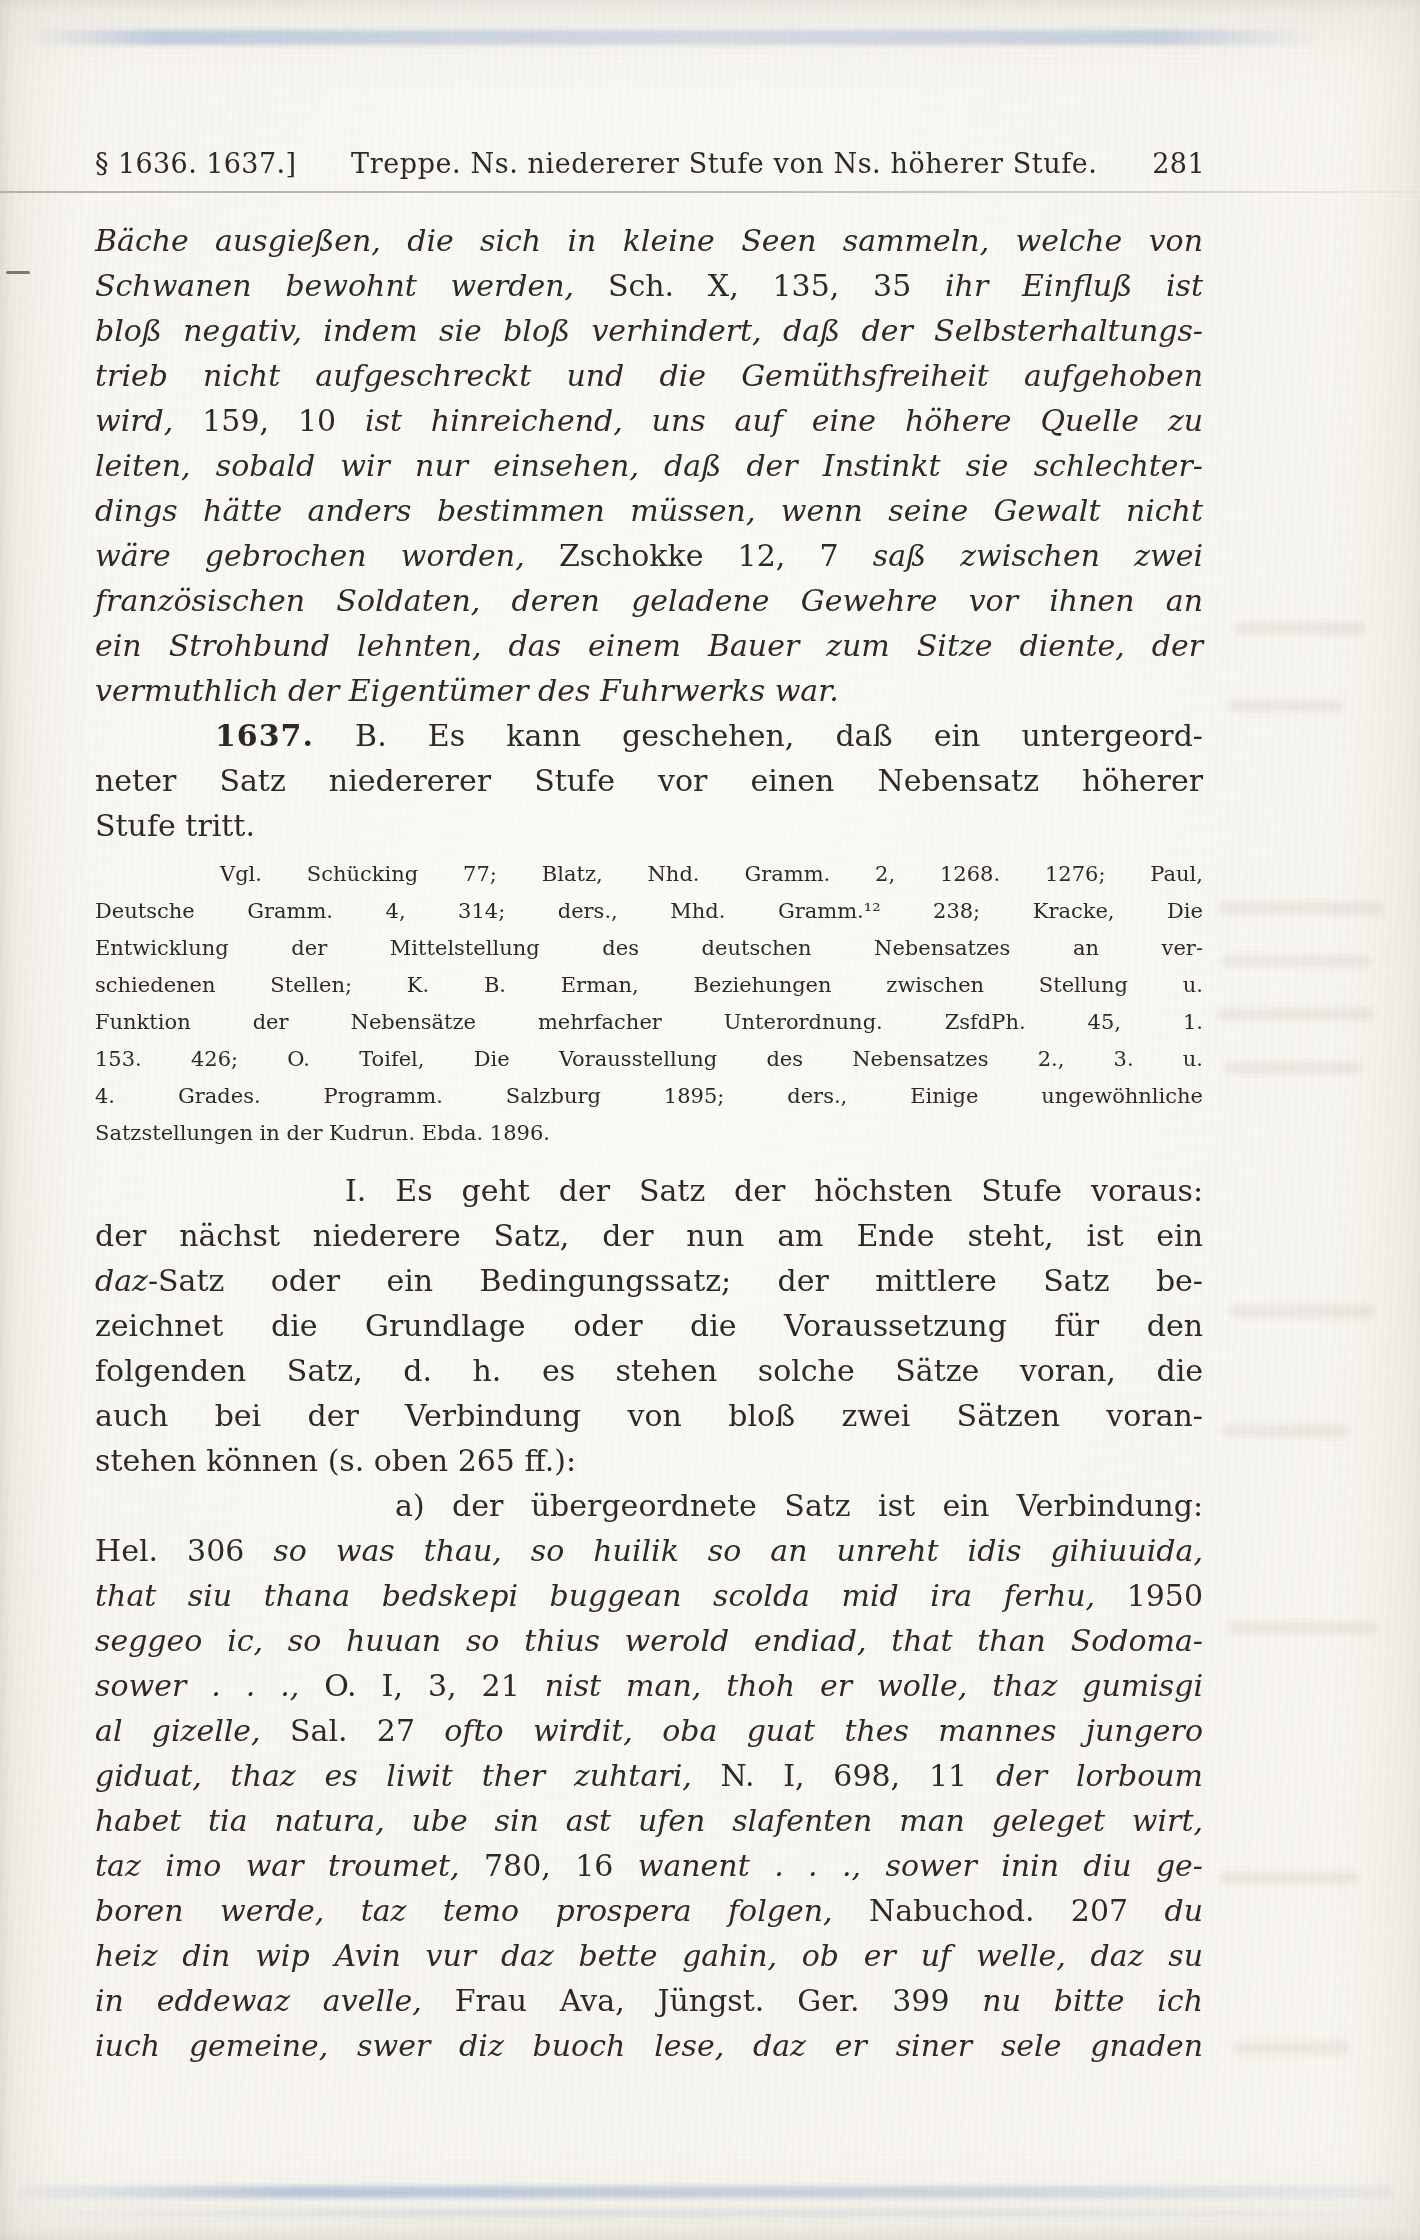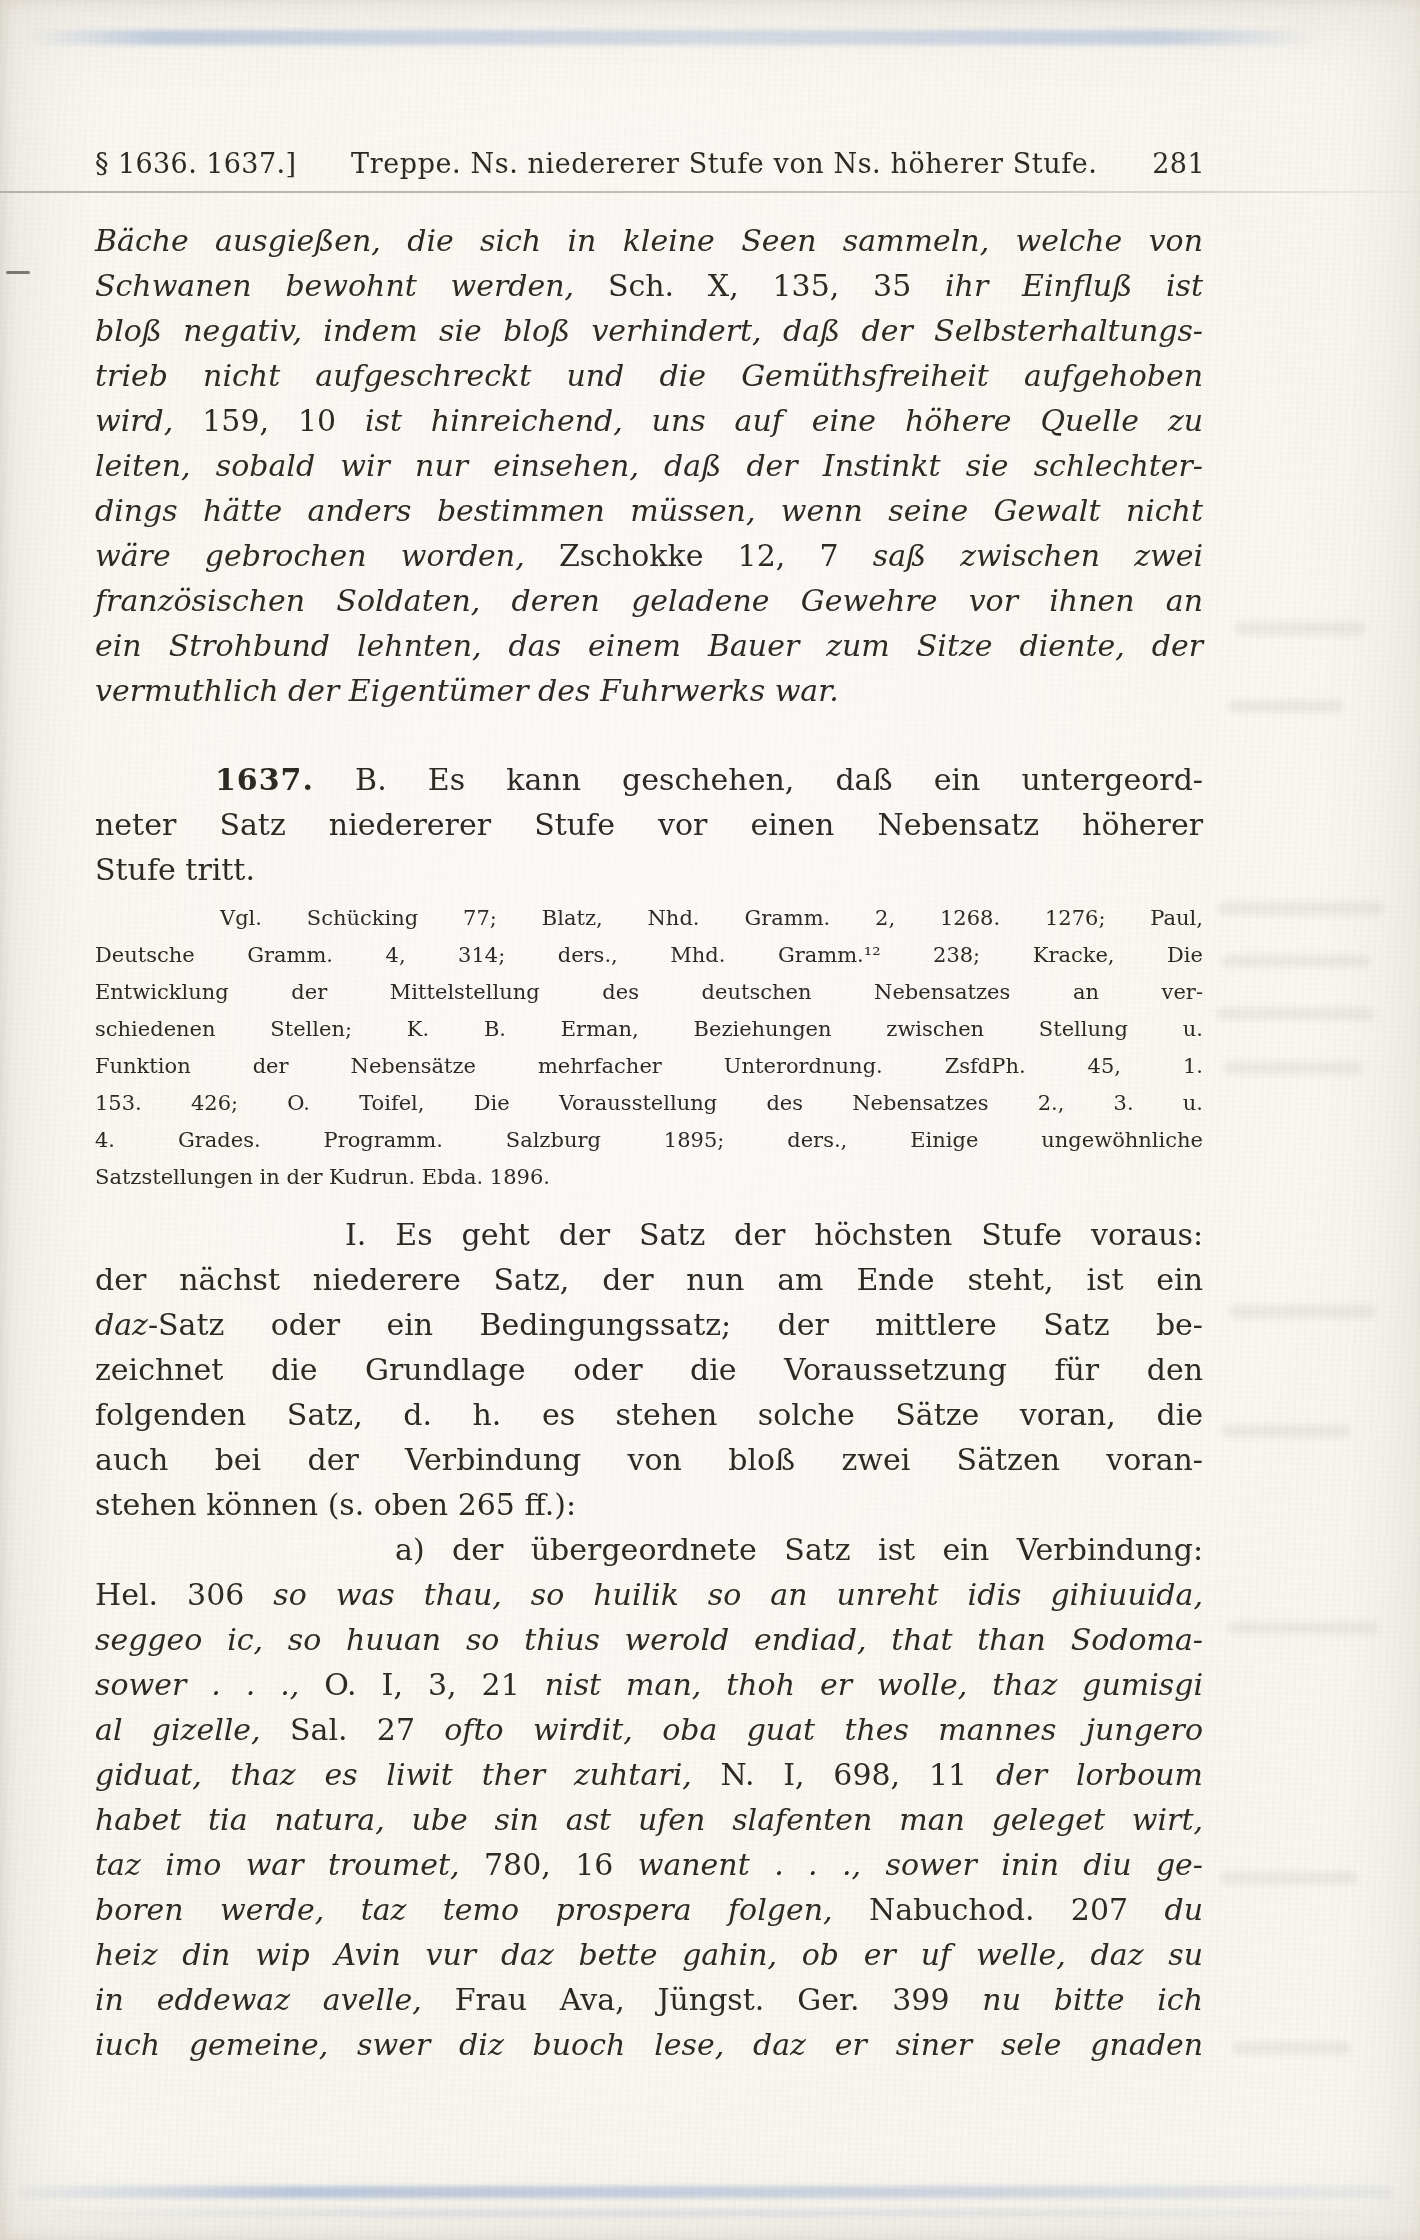--- a/index.html
+++ b/index.html
@@ -97,21 +97,21 @@
         <div class="ln"><span class="s-i">trieb nicht aufgeschreckt und die Gemüthsfreiheit aufgehoben</span></div>
         <div class="ln"><span class="s-i">wird, </span><span class="s-r">159, 10 </span><span class="s-i">ist hinreichend, uns auf eine höhere Quelle zu</span></div>
         <div class="ln"><span class="s-i">leiten, sobald wir nur einsehen, daß der Instinkt sie schlechter-</span></div>
         <div class="ln"><span class="s-i">dings hätte anders bestimmen müssen, wenn seine Gewalt nicht</span></div>
         <div class="ln"><span class="s-i">wäre gebrochen worden, </span><span class="s-r">Zschokke 12, 7 </span><span class="s-i">saß zwischen zwei</span></div>
         <div class="ln"><span class="s-i">französischen Soldaten, deren geladene Gewehre vor ihnen an</span></div>
         <div class="ln"><span class="s-i">ein Strohbund lehnten, das einem Bauer zum Sitze diente, der</span></div>
         <div class="ln last"><span class="s-i">vermuthlich der Eigentümer des Fuhrwerks war.</span></div>
       </div>
       <div class="block body">
-        <div class="ln" style="text-indent: 120px; margin-top: 44px;"><span class="s-b">1637.</span><span class="s-r">  B. Es kann geschehen, daß ein untergeord-</span></div>
+        <div class="ln" style="text-indent: 120px;"><span class="s-b">1637.</span><span class="s-r">  B. Es kann geschehen, daß ein untergeord-</span></div>
         <div class="ln"><span class="s-r">neter Satz niedererer Stufe vor einen Nebensatz höherer</span></div>
         <div class="ln last"><span class="s-r">Stufe tritt.</span></div>
       </div>
       <div class="block small" style="margin-top: 8px; margin-bottom: 16px;">
         <div class="ln" style="text-indent: 125px;"><span class="s-r">Vgl. Schücking 77; Blatz, Nhd. Gramm. 2, 1268. 1276; Paul,</span></div>
         <div class="ln"><span class="s-r">Deutsche Gramm. 4, 314; ders., Mhd. Gramm.¹² 238; Kracke, Die</span></div>
         <div class="ln"><span class="s-r">Entwicklung der Mittelstellung des deutschen Nebensatzes an ver-</span></div>
         <div class="ln"><span class="s-r">schiedenen Stellen; K. B. Erman, Beziehungen zwischen Stellung u.</span></div>
         <div class="ln"><span class="s-r">Funktion der Nebensätze mehrfacher Unterordnung. ZsfdPh. 45, 1.</span></div>
         <div class="ln"><span class="s-r">153. 426; O. Toifel, Die Vorausstellung des Nebensatzes 2., 3. u.</span></div>
@@ -123,20 +123,21 @@
         <div class="ln"><span class="s-r">der nächst niederere Satz, der nun am Ende steht, ist ein</span></div>
         <div class="ln"><span class="s-i">daz</span><span class="s-r">-Satz oder ein Bedingungssatz; der mittlere Satz be-</span></div>
         <div class="ln"><span class="s-r">zeichnet die Grundlage oder die Voraussetzung für den</span></div>
         <div class="ln"><span class="s-r">folgenden Satz, d. h. es stehen solche Sätze voran, die</span></div>
         <div class="ln"><span class="s-r">auch bei der Verbindung von bloß zwei Sätzen voran-</span></div>
         <div class="ln last"><span class="s-r">stehen können (s. oben 265 ff.):</span></div>
       </div>
       <div class="block body">
         <div class="ln" style="text-indent: 300px;"><span class="s-r">a) der übergeordnete Satz ist ein Verbindung:</span></div>
         <div class="ln"><span class="s-r">Hel. 306 </span><span class="s-i">so was thau, so huilik so an unreht idis gihiuuida,</span></div>
+        <div class="ln"><span class="s-i">that siu thana bedskepi buggean scolda mid ira ferhu, </span><span class="s-r">1950</span></div>
         <div class="ln"><span class="s-i">seggeo ic, so huuan so thius werold endiad, that than Sodoma-</span></div>
         <div class="ln"><span class="s-i">sower . . ., </span><span class="s-r">O. I, 3, 21 </span><span class="s-i">nist man, thoh er wolle, thaz gumisgi</span></div>
         <div class="ln"><span class="s-i">al gizelle, </span><span class="s-r">Sal. 27 </span><span class="s-i">ofto wirdit, oba guat thes mannes jungero</span></div>
         <div class="ln"><span class="s-i">giduat, thaz es liwit ther zuhtari, </span><span class="s-r">N. I, 698, 11 </span><span class="s-i">der lorboum</span></div>
         <div class="ln"><span class="s-i">habet tia natura, ube sin ast ufen slafenten man geleget wirt,</span></div>
         <div class="ln"><span class="s-i">taz imo war troumet, </span><span class="s-r">780, 16 </span><span class="s-i">wanent . . ., sower inin diu ge-</span></div>
         <div class="ln"><span class="s-i">boren werde, taz temo prospera folgen, </span><span class="s-r">Nabuchod. 207 </span><span class="s-i">du</span></div>
         <div class="ln"><span class="s-i">heiz din wip Avin vur daz bette gahin, ob er uf welle, daz su</span></div>
         <div class="ln"><span class="s-i">in eddewaz avelle, </span><span class="s-r">Frau Ava, Jüngst. Ger. 399 </span><span class="s-i">nu bitte ich</span></div>
         <div class="ln"><span class="s-i">iuch gemeine, swer diz buoch lese, daz er siner sele gnaden</span></div>

